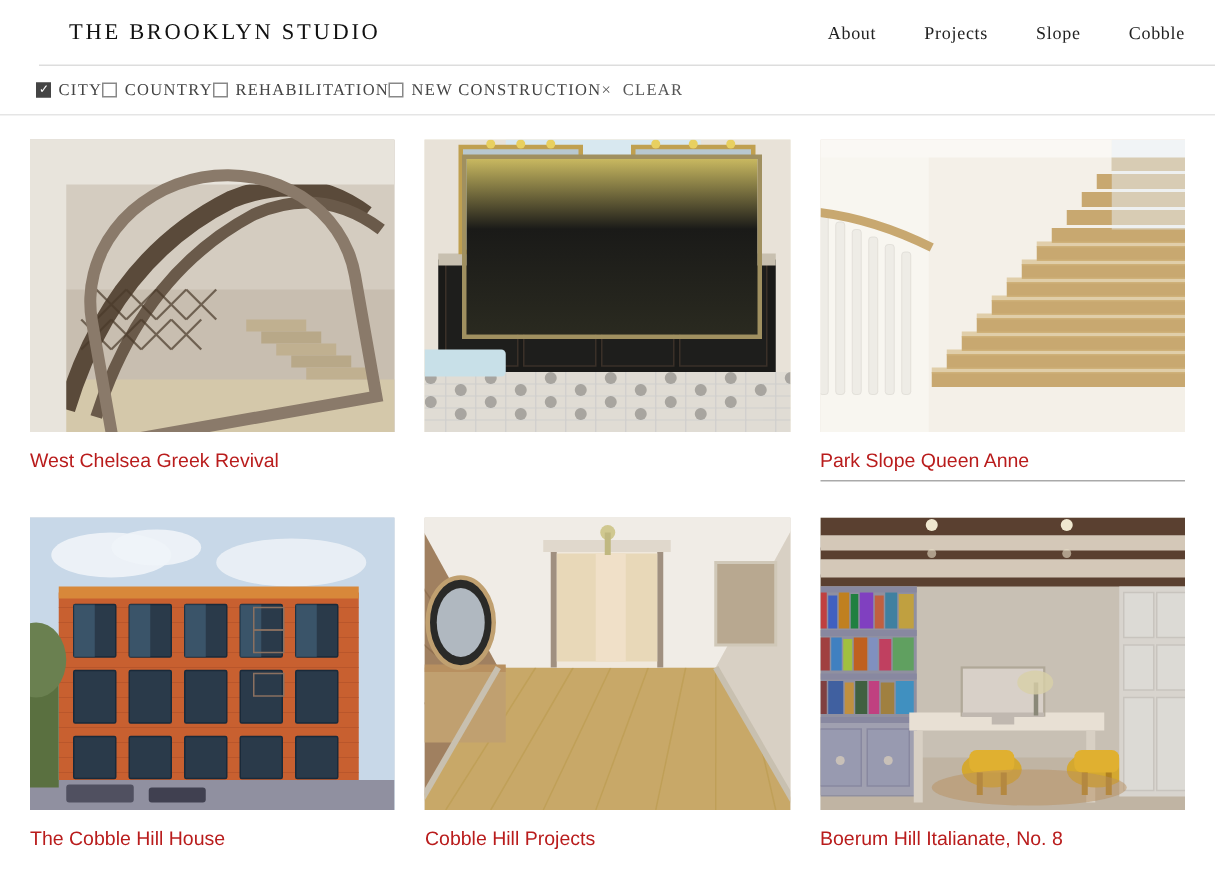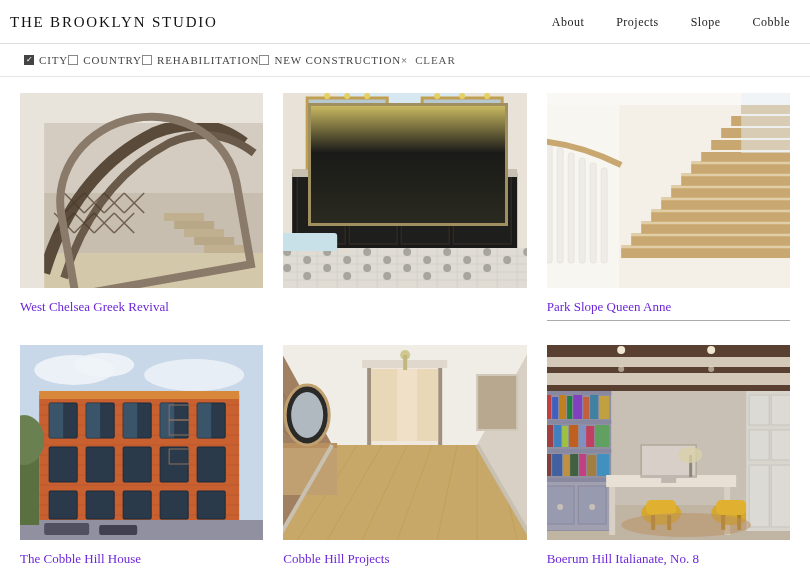--- a/index.html
+++ b/index.html
@@ -10,22 +10,23 @@
       width: 810px;
       min-height: 587px;
       overflow-x: hidden;
     }
 
     
     header {
       display: flex;
       align-items: center;
       justify-content: space-between;
-      padding: 14px 20px 12px 10px;
+      padding: 14px 20px 12px 20px;
       border-bottom: 1px solid #ddd;
+      margin-left: 26px;
     }
     .site-title {
       font-family: 'Georgia', serif;
       font-size: 15px;
       font-weight: normal;
       letter-spacing: 0.12em;
       text-transform: uppercase;
       color: #111;
     }
     nav {
@@ -104,22 +105,22 @@
       height: 195px;
       object-fit: cover;
       display: block;
       background: #ccc;
       overflow: hidden;
     }
     .project-title {
       margin-top: 10px;
       font-size: 13px;
       font-weight: normal;
-      font-family: Liberation Serif, serif;
-      color: #6d28d9;
+      font-family: Liberation Sans, sans-serif;
+      color: #b91c1c;
       line-height: 1.4;
     }
     .project-title.underline {
       border-bottom: 1px solid #aaa;
       padding-bottom: 4px;
     }
 
     
     .img-staircase-1 {
       background-color: #d4ccc0;

